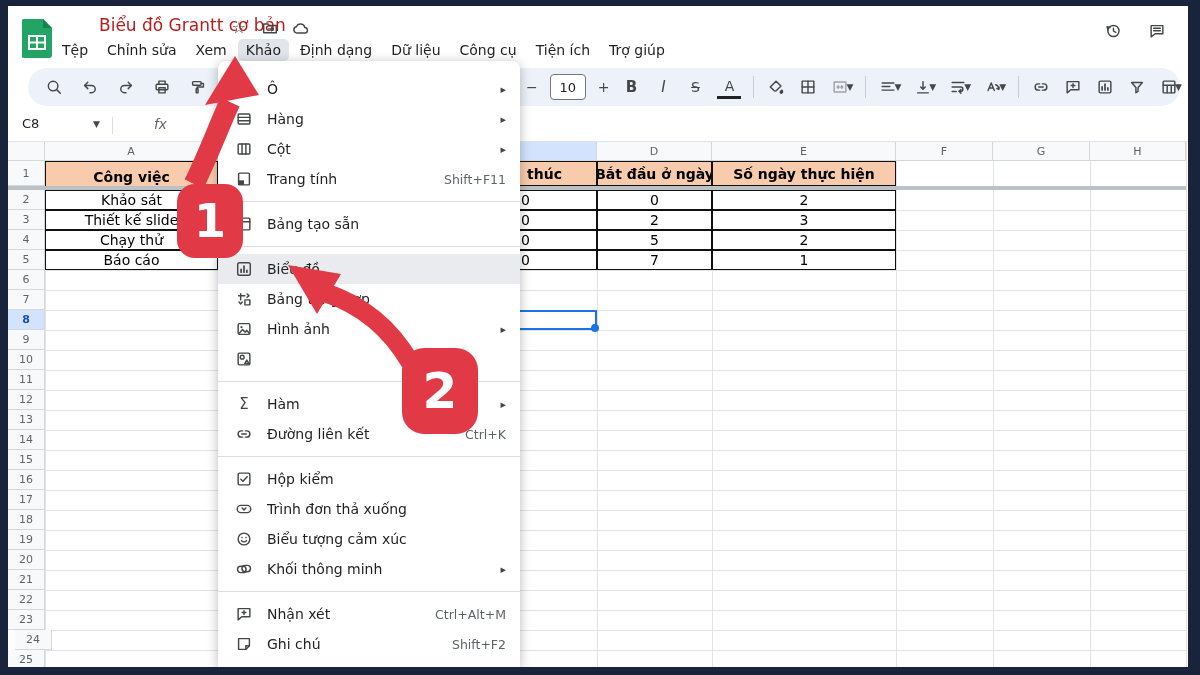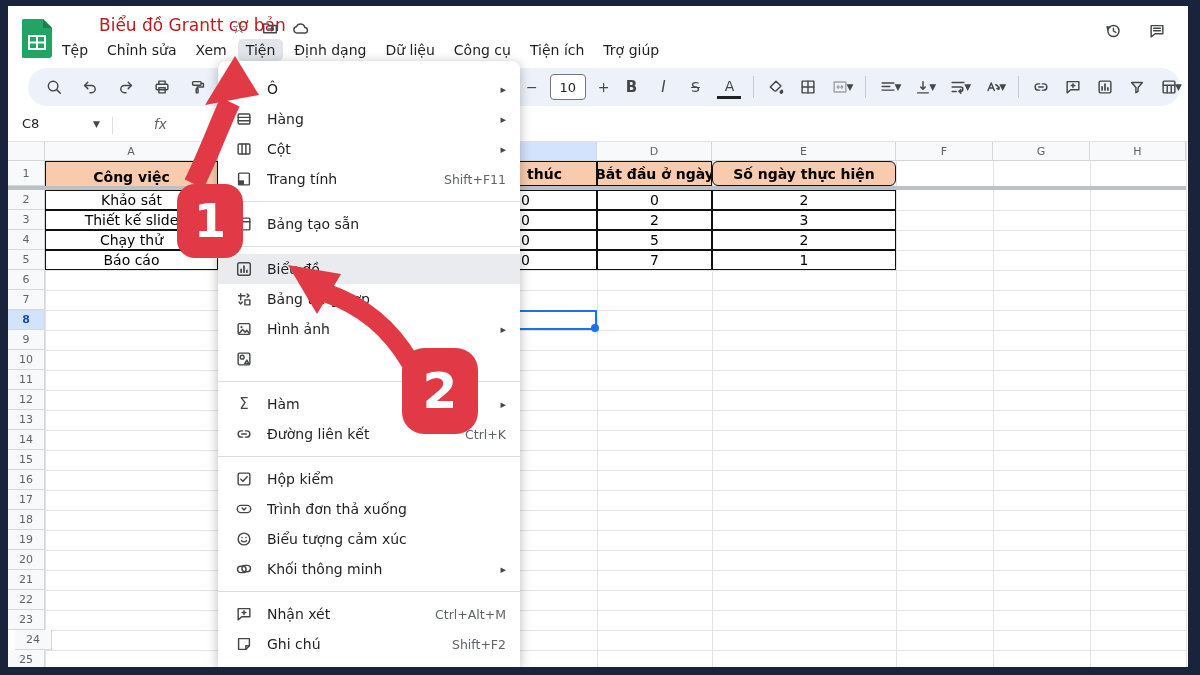--- a/index.html
+++ b/index.html
@@ -103,21 +103,21 @@
         <div class="ticon">
           <svg width="18" height="18" viewBox="0 0 20 20" fill="none" stroke="#444746" stroke-width="1.6" stroke-linecap="round" stroke-linejoin="round">
             <path d="M6.3 15.5 h7.6 a3 3 0 0 0 .4 -6 a4.9 4.9 0 0 0 -9.4 -.8 a3.4 3.4 0 0 0 1.4 6.8z"></path>
           </svg>
         </div>
       </div>
     <div class="abs" id="menubar">
         <div class="menu-btn">Tệp</div>
         <div class="menu-btn">Chỉnh sửa</div>
         <div class="menu-btn">Xem</div>
-        <div class="menu-btn active">Tiện</div>
+        <div class="menu-btn active">Khảo</div>
         <div class="menu-btn">Định dạng</div>
         <div class="menu-btn">Dữ liệu</div>
         <div class="menu-btn">Công cụ</div>
         <div class="menu-btn">Tiện ích</div>
         <div class="menu-btn">Trợ giúp</div>
       </div>
     <div class="abs" id="tb-right-icons">
         <div class="ticon">
           <svg width="18" height="18" viewBox="0 0 20 20" fill="none" stroke="#444746" stroke-width="1.6" stroke-linecap="round" stroke-linejoin="round">
             <circle cx="10.5" cy="10" r="6.2"></circle>
@@ -367,21 +367,21 @@
         <div class="abs rowhead" style="left: 0px; top: 524px; width: 37px; height: 20px;">19</div>
         <div class="abs rowhead" style="left: 0px; top: 544px; width: 37px; height: 20px;">20</div>
         <div class="abs rowhead" style="left: 0px; top: 564px; width: 37px; height: 20px;">21</div>
         <div class="abs rowhead" style="left: 0px; top: 584px; width: 37px; height: 20px;">22</div>
         <div class="abs rowhead" style="left: 0px; top: 604px; width: 37px; height: 20px;">23</div>
         <div class="abs rowhead" style="left: 0px; top: 624px; width: 37px; height: 20px; margin-left: 7px;">24</div>
         <div class="abs rowhead" style="left: 0px; top: 644px; width: 37px; height: 20px;">25</div>
         <div class="abs tcell hdr" style="left: 37px; top: 155px; width: 173px; height: 32px;">Công việc</div>
         <div class="abs tcell hdr right" style="left: 392px; top: 155px; width: 197px; height: 25px; padding-right: 34px;">thúc</div>
         <div class="abs tcell hdr" style="left: 589px; top: 155px; width: 115px; height: 25px;">Bắt đầu ở ngày</div>
-        <div class="abs tcell hdr" style="left: 704px; top: 155px; width: 184px; height: 25px; border-radius: 6px;">Số ngày thực hiện</div>
+        <div class="abs tcell hdr" style="left: 704px; top: 155px; width: 184px; height: 25px;">Số ngày thực hiện</div>
         <div class="abs tcell" style="left: 37px; top: 184px; width: 173px; height: 20px;">Khảo sát</div>
         <div class="abs tcell right" style="left: 392px; top: 184px; width: 197px; height: 20px; padding-right: 66px;">0</div>
         <div class="abs tcell" style="left: 589px; top: 184px; width: 115px; height: 20px;">0</div>
         <div class="abs tcell" style="left: 704px; top: 184px; width: 184px; height: 20px;">2</div>
         <div class="abs tcell" style="left: 37px; top: 204px; width: 173px; height: 20px;">Thiết kế slide</div>
         <div class="abs tcell right" style="left: 392px; top: 204px; width: 197px; height: 20px; padding-right: 66px;">0</div>
         <div class="abs tcell" style="left: 589px; top: 204px; width: 115px; height: 20px;">2</div>
         <div class="abs tcell" style="left: 704px; top: 204px; width: 184px; height: 20px;">3</div>
         <div class="abs tcell" style="left: 37px; top: 224px; width: 173px; height: 20px;">Chạy thử</div>
         <div class="abs tcell right" style="left: 392px; top: 224px; width: 197px; height: 20px; padding-right: 66px;">0</div>

